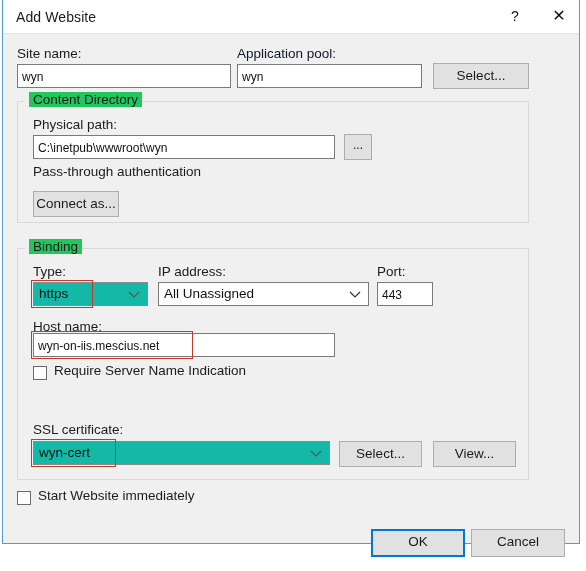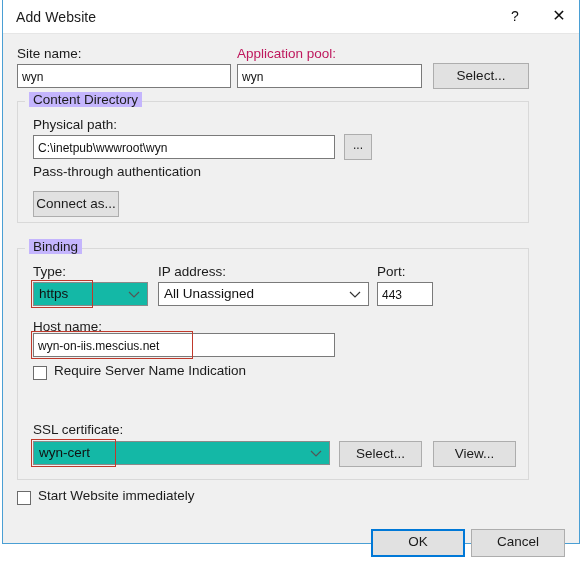--- a/index.html
+++ b/index.html
@@ -54,21 +54,21 @@
   #help-btn  { left: 490px; }
   #close-btn { left: 534px; font-size: 16px; }
 
   
   .lbl {
     position: absolute;
     font-size: 13.5px;
     color: #1b1b1b;
     white-space: nowrap;
   }
-  .lbl.disabled { color: #be185d; }
+  .lbl.disabled { color: #0f172a; }
 
   .txt {
     position: absolute;
     box-sizing: border-box;
     background: #ffffff;
     border: 1px solid #7a7a7a;
     font-size: 12px;
     color: #111111;
     padding: 2px 0 0 4px;
     line-height: 20px;
@@ -135,21 +135,21 @@
     top: 0;
     height: 1px;
     background: #d9d9d9;
   }
   .group .gtitle {
     position: absolute;
     top: -9px;
     left: 11px;
     font-size: 13.5px;
     color: #1b1b1b;
-    background: #c4b5fd;
+    background: #22c55e;
     padding: 0 4px;
     white-space: nowrap;
   }
 
   
   .cbrow { position: absolute; }
   .cbbox {
     position: absolute;
     left: 0; top: 1px;
     width: 14px; height: 14px;

